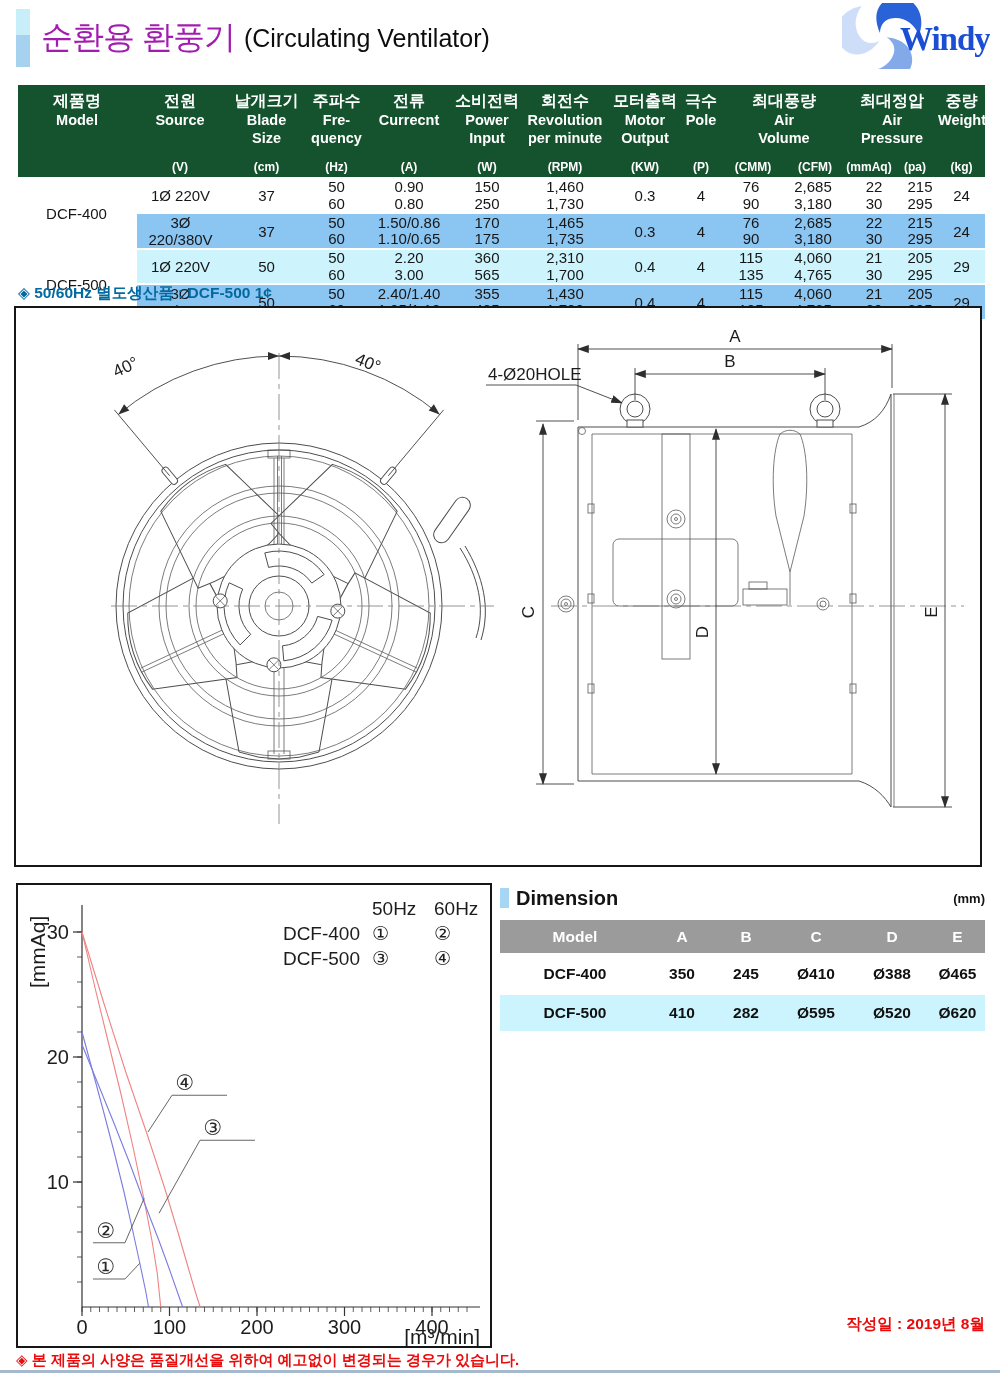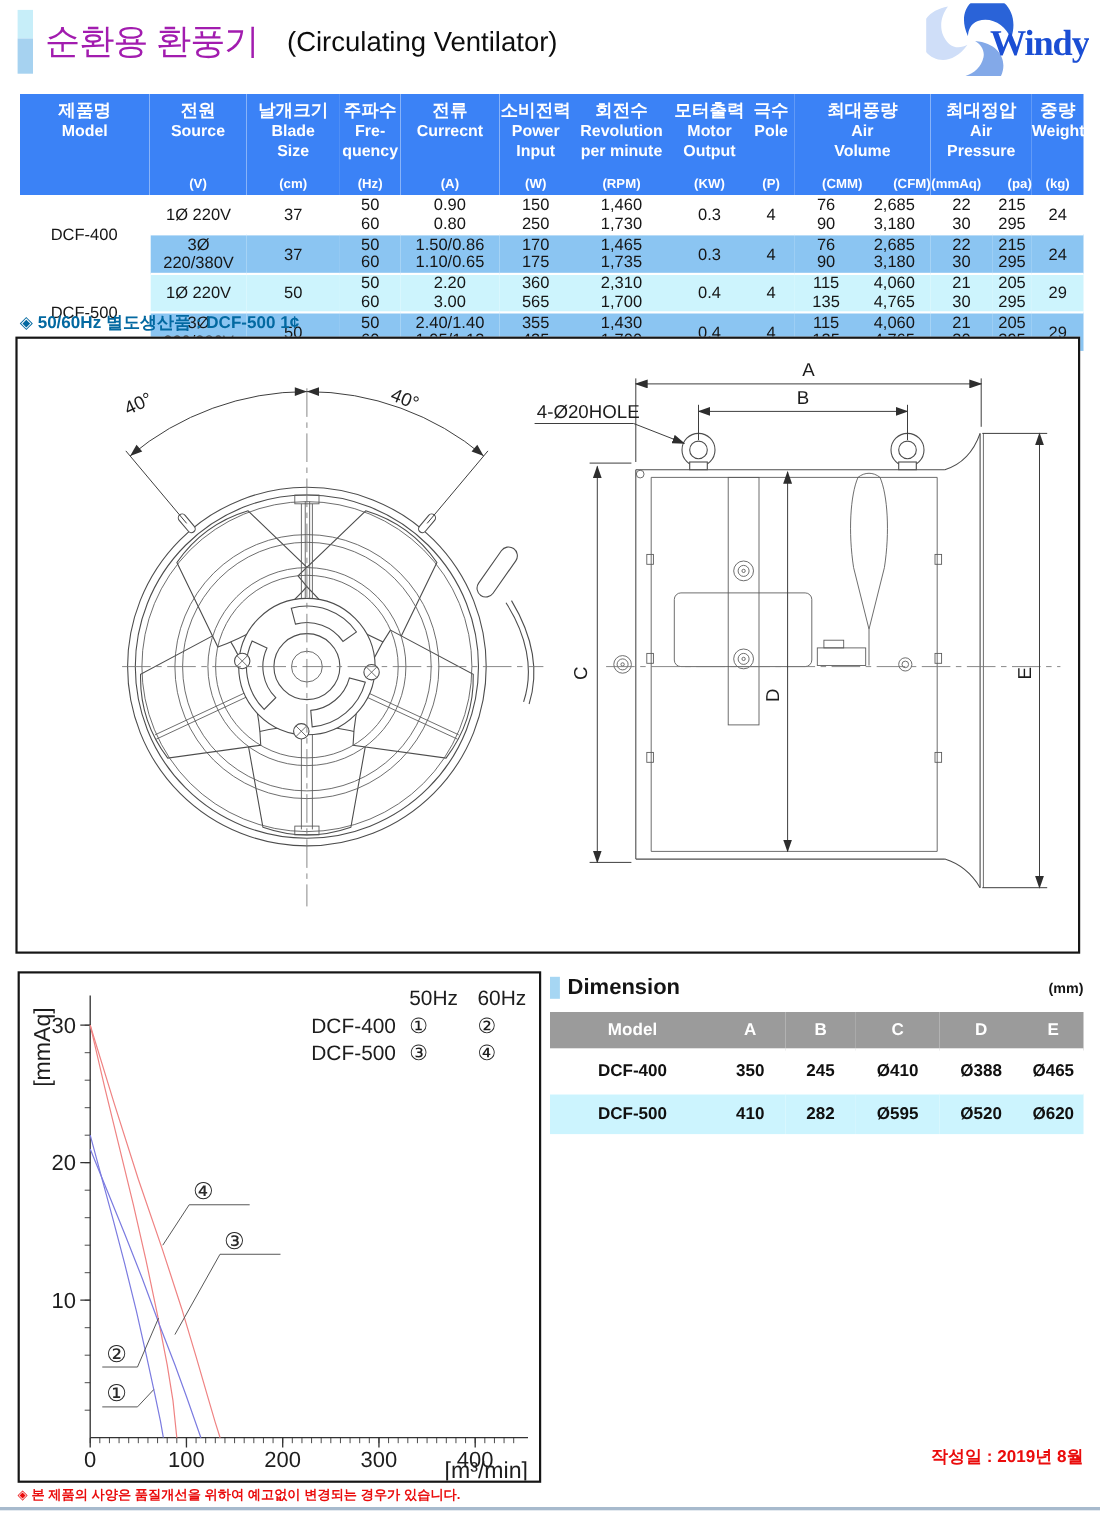--- a/index.html
+++ b/index.html
@@ -6,32 +6,32 @@
   body{width:1000px;height:1375px;position:relative;background:#fff;color:#111;
        font-family:"Liberation Sans","DejaVu Sans",sans-serif;overflow:hidden}
   .abs{position:absolute}
 
   
   #hd{left:16px;top:6px;height:64px;display:flex;align-items:center}
   #hd .bullet{width:14px;height:58px;margin-right:11px;display:flex;flex-direction:column}
   #hd .b1{height:26px;background:#c7eef9}
   #hd .b2{flex:1;background:#a6d2f0}
   #title-ko{font-size:32px;letter-spacing:-1px;color:#a21caf}
-  #title-en{font-size:25px;margin-left:26px;color:#0d0d0d}
+  #title-en{font-size:25px;margin-left:9px;color:#0d0d0d}
   #logo{right:10px;top:3px;width:148px;height:66px}
 
   
   #spec{left:18px;top:85px;width:967px;border-collapse:collapse;table-layout:fixed}
-  #spec th{background:#3b82f6;color:#fff;font-weight:bold;vertical-align:top;
+  #spec th{background:#14532d;color:#fff;font-weight:bold;vertical-align:top;
            position:relative;height:70px;padding:5px 0 17px 0}
   .hk{font-size:16px;line-height:21px}
   .he{font-size:14.5px;line-height:18px}
   .hu{position:absolute;bottom:3px;left:0;right:0;font-size:12px;text-align:center}
   .hu2{position:absolute;bottom:3px;left:0;right:0;font-size:12px;display:flex}
-  .hu2 span{flex:1;text-align:right}
+  .hu2 span{flex:1;text-align:center}
   #spec td{text-align:center;font-size:15px;color:#161616;padding:0;height:33px}
   #spec tbody tr{border-top:2px solid #fff}
   #spec td.model{border-right:2px solid #fff;background:#fff;font-size:15px}
   #spec tr.rb td{background:#8bc5f2}
   #spec tr.rc td{background:#cdf4fd}
   #spec td.model.mc{background:#cdf4fd}
   #spec tr.rb td.model,#spec tr.rc td.model{background:inherit}
   .v2 div{line-height:16.5px}
 
   
@@ -60,21 +60,21 @@
   #dimtitle .bu{width:9px;height:20px;background:#a6d6f3;margin-right:7px}
   #dimtitle .t{font-size:20px;font-weight:bold;color:#141414}
   #dimtitle .u{margin-left:auto;font-size:13px;font-weight:bold;color:#141414}
   #dimtbl{width:100%;border-collapse:collapse;table-layout:fixed;margin-top:9px}
   #dimtbl th{background:#9b9b9b;color:#fff;font-size:15.5px;font-weight:bold;height:31px}
   #dimtbl td{height:34px;text-align:center;font-weight:bold;font-size:15.5px;color:#101010}
   #dimtbl tbody tr{border-top:3px solid #fff}
   #dimtbl tr.rc2 td{background:#ccf4fe}
 
   
-  #foot-note{left:16px;top:1351px;color:#ea0c0c;font-weight:bold;font-size:12px}
+  #foot-note{left:16px;top:1351px;color:#ea0c0c;font-weight:bold;font-size:15px}
   #foot-date{right:15px;top:1314px;color:#ea0c0c;font-weight:bold;font-size:15.5px}
   #bline{left:0;top:1370px;width:1000px;height:3px;background:#a7bacd}
 </style>
 </head>
 <body>
 
 <div class="abs" id="hd">
   <div class="bullet">
       <div class="b1"></div>
       <div class="b2"></div>

